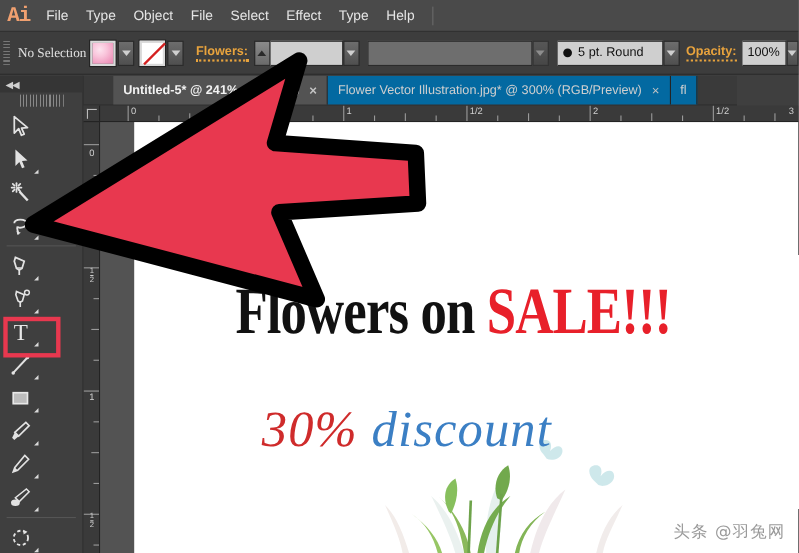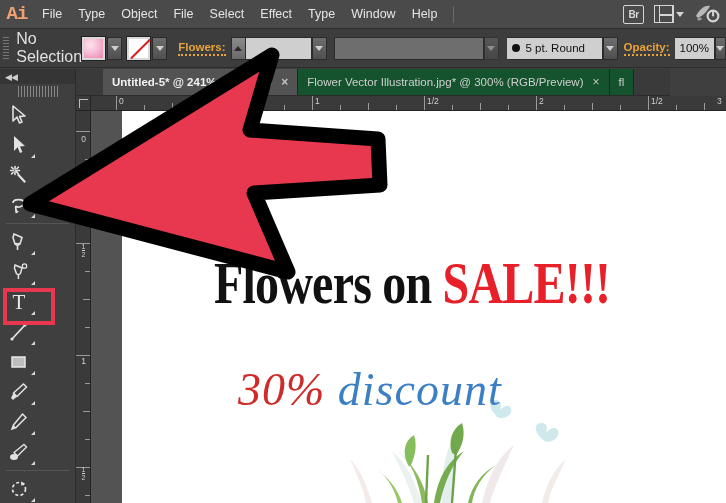--- a/index.html
+++ b/index.html
@@ -42,21 +42,21 @@
   
   .controlbar {
     position:absolute; left:0; top:29px; width:726px; height:39px;
     background:#3d3d3d; border-bottom:1px solid #2b2b2b;
     display:flex; align-items:center;
   }
   .grip-v {
     width:9px; height:22px; margin:0 4px 0 3px;
     background:repeating-linear-gradient(to bottom,#777 0 1px,transparent 1px 3px);
   }
-  .no-sel { color:#e0e0e0; font-size:16px; padding-left:3px; width:98px; }
+  .no-sel { color:#e0e0e0; font-size:12px; padding-left:3px; width:98px;font-family:Liberation Serif, serif; }
   .swatch-grp { display:flex; align-items:center; margin-right:5px; }
   .swatch {
     width:23px; height:23px; border:2px solid #d9d9d9; background:#fff;
     position:relative; box-shadow:0 0 0 1px #222;
   }
   .swatch.fill { background:radial-gradient(circle at 35% 32%,#fde4ef 0%,#f9c3da 38%,#f09cc0 75%,#e888b2 100%); }
   .swatch.none:after {
     content:""; position:absolute; left:-2px; top:50%; width:27px; height:2px;
     background:#d42020; transform:rotate(-45deg); transform-origin:center;
   }
@@ -89,21 +89,21 @@
 
   
   .tabbar {
     position:absolute; left:76px; top:69px; width:594px; height:27px;
     background:#3a3a3a; display:flex; align-items:stretch;
     border-bottom:1px solid #2b2b2b;
     padding-left:27px;
   }
   .tab {
     display:flex; align-items:center; padding:0 9px; font-size:11.5px;
-    color:#cfcfcf; background:#14532d; border-right:1px solid #242424; gap:9px;
+    color:#cfcfcf; background:#0369a1; border-right:1px solid #242424; gap:9px;
     white-space:nowrap;
   }
   .tab.active { background:#535353; color:#f2f2f2; font-weight:bold; }
   .tab .x { font-size:12px; color:#c4c4c4; }
   .tab.cut { overflow:hidden; }
 
   
   .toolpanel {
     position:absolute; left:0; top:69px; width:76px; height:434px;
     background:#3f3f3f; border-right:1px solid #2b2b2b;
@@ -195,41 +195,22 @@
 
   <div class="menubar">
     <div class="ai-logo">Ai</div>
     <div class="menu-item">File</div>
     <div class="menu-item">Type</div>
     <div class="menu-item">Object</div>
     <div class="menu-item">File</div>
     <div class="menu-item">Select</div>
     <div class="menu-item">Effect</div>
     <div class="menu-item">Type</div>
-    <div class="menu-item">Window</div>
     <div class="menu-item">Help</div>
     <div class="mb-sep"></div>
-    <div class="mb-right">
-      <div class="icon-br">Br</div>
-      <div class="icon-ws">
-        <div class="ws-box">
-            <i class="ws-l"></i>
-            <i class="ws-r"></i>
-          </div>
-        <div class="caret-d"></div>
-      </div>
-      <div class="icon-rocket">
-        <svg width="26" height="20" viewBox="0 0 26 20">
-          <path d="M2 12 C6 4, 12 1, 16 2 C14 6, 10 11, 4 14 Z" fill="#b9b9b9"></path>
-          <path d="M3 15 C5 13, 7 13, 8 15 C6 17, 4 17, 3 15 Z" fill="#9d9d9d"></path>
-          <circle cx="19" cy="12" r="5.4" fill="none" stroke="#d5d5d5" stroke-width="2.1"></circle>
-          <rect x="18.1" y="6.3" width="2" height="6" fill="#d5d5d5"></rect>
-        </svg>
-      </div>
-    </div>
   </div>
 
   <div class="controlbar">
     <div class="grip-v"></div>
     <div class="no-sel">No Selection</div>
 
     <div class="swatch-grp">
       <div class="swatch fill"></div>
       <div class="dd-btn">
           <div class="tri"></div>
@@ -505,20 +486,21 @@
       <div class="art-title">
         <span>Flowers on </span><span class="sale">SALE!!!</span>
       </div>
 
       <div class="art-sub">
         <span class="pct">30% </span><span class="disc">discount</span>
       </div>
 
     </div>
 
+    <div class="watermark">头条 @羽兔网</div>
   </div>
 
   <div class="arrow-wrap">
     <svg width="726" height="503" viewBox="0 0 726 503">
       <path d="M 30 204
                L 272 55
                L 250 130
                L 378 139
                L 380 185
                L 254 193

